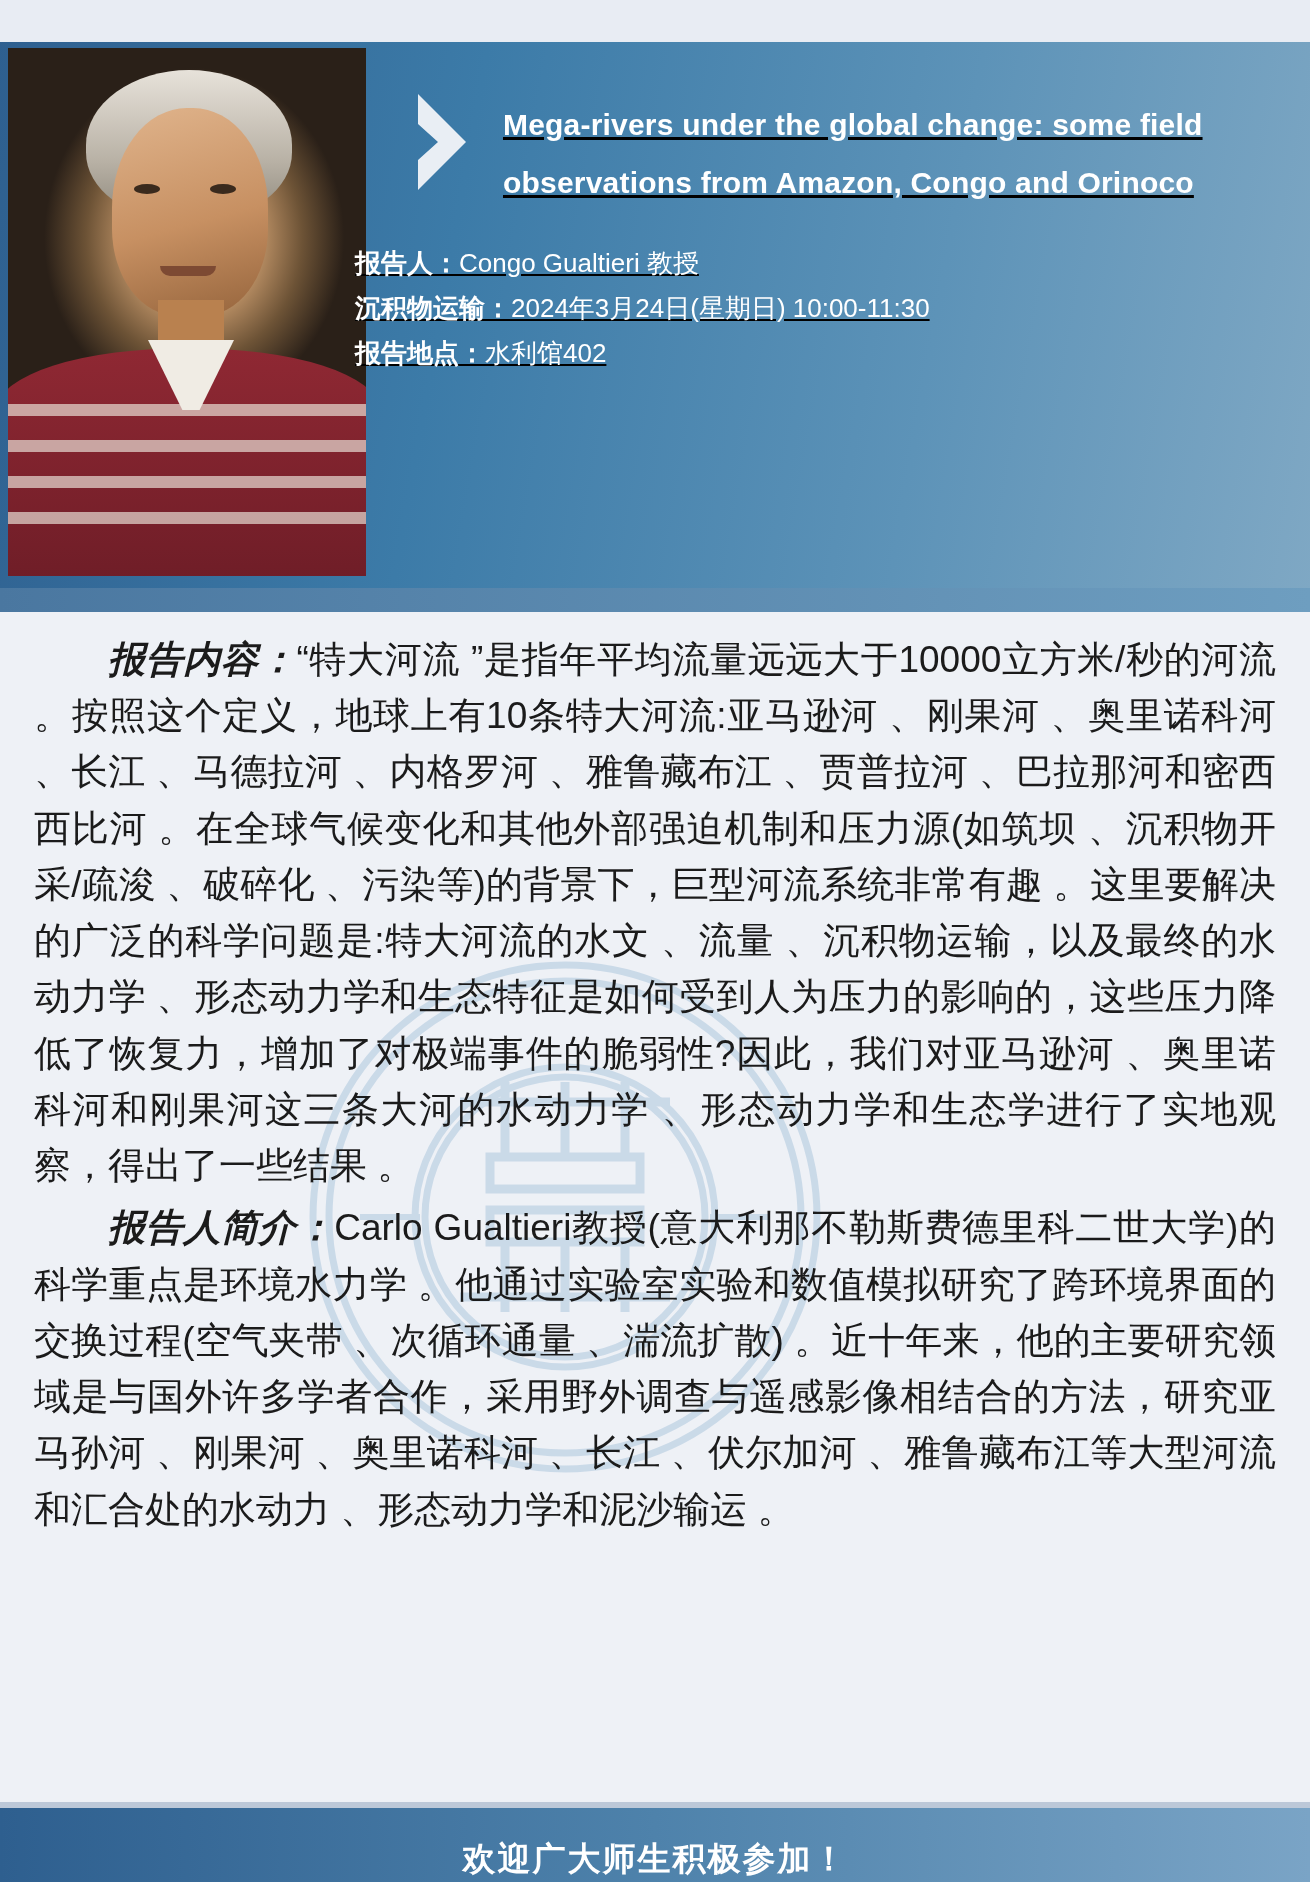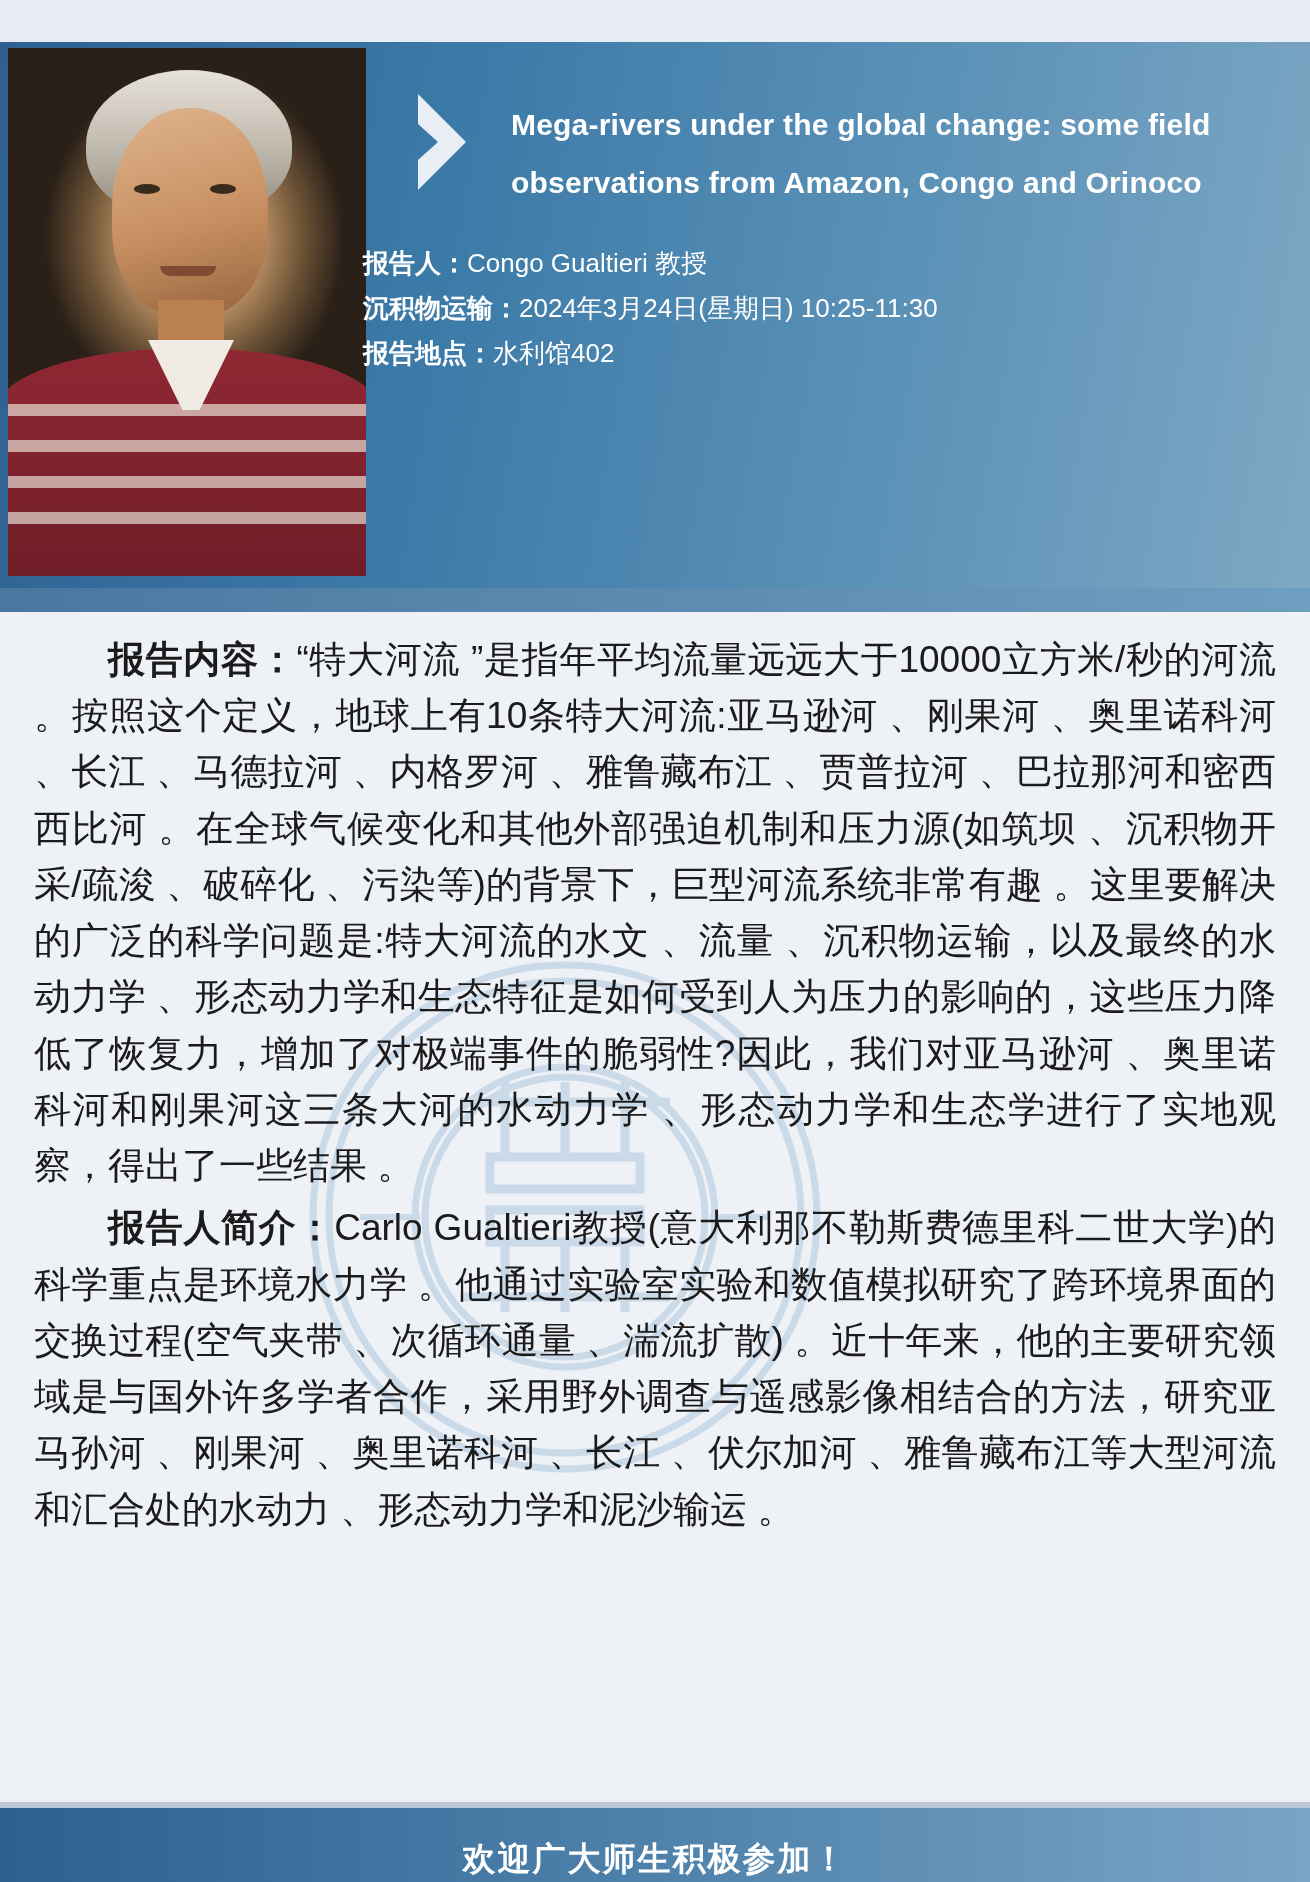--- a/index.html
+++ b/index.html
@@ -118,23 +118,24 @@
   .chevron {
     position: absolute;
     left: 408px;
     top: 90px;
     width: 66px;
     height: 104px;
     color: #e9eef4;
   }
   .header-text {
     position: absolute;
-    left: 363px;
+    left: 355px;
     top: 96px;
     width: 930px;
+    text-decoration: underline;
   }
   .talk-title {
     margin: 0 0 0 148px;
     color: #ffffff;
     font-size: 30px;
     line-height: 1.92;
     font-weight: bold;
     letter-spacing: 0.2px;
   }
   .meta {
@@ -182,21 +183,21 @@
     margin: 0 0 0 0;
     color: #1b1b1b;
     font-size: 37px;
     line-height: 1.52;
     text-indent: 74px;
     text-align: justify;
     text-justify: inter-ideograph;
     letter-spacing: 0px;
   }
   .para + .para { margin-top: 6px; }
-  .lead { font-weight: bold; }
+  .lead { font-weight: bold; font-style: italic; }
 
   
   .footer {
     position: relative;
     width: 1310px;
     height: 80px;
     background: linear-gradient(90deg, #2e5f8f 0%, #4e82ab 50%, #7aa4c6 100%);
     display: flex;
     align-items: flex-end;
     justify-content: center;
@@ -246,21 +247,21 @@
     <div class="header-text">
       <div class="talk-title">Mega-rivers under the global change: some field observations from Amazon, Congo and Orinoco</div>
 
       <div class="meta">
         <div class="meta-row">
           <span class="meta-label">报告人：</span>
           <span class="meta-value">Congo Gualtieri  教授</span>
         </div>
         <div class="meta-row">
           <span class="meta-label">沉积物运输：</span>
-          <span class="meta-value">2024年3月24日(星期日) 10:25-11:30</span>
+          <span class="meta-value">2024年3月24日(星期日) 10:00-11:30</span>
         </div>
         <div class="meta-row">
           <span class="meta-label">报告地点：</span>
           <span class="meta-value">水利馆402</span>
         </div>
       </div>
     </div>
 
     <div class="header-bottom-strip"></div>
   </div>

